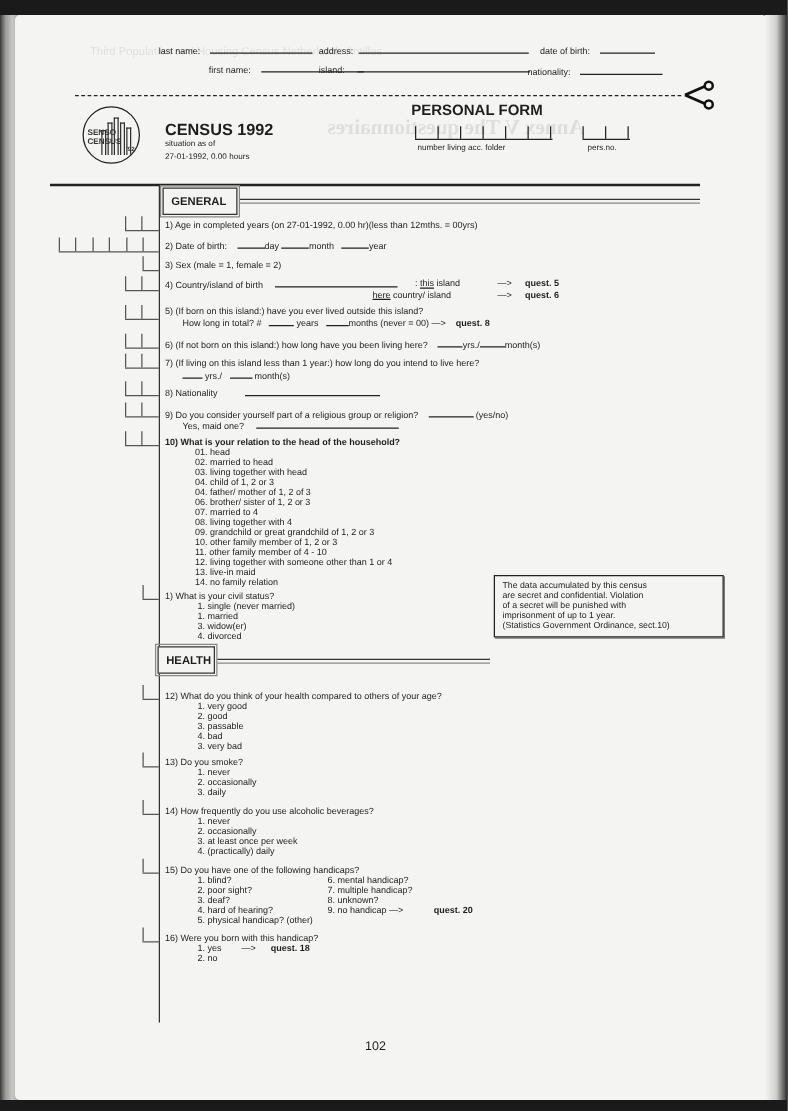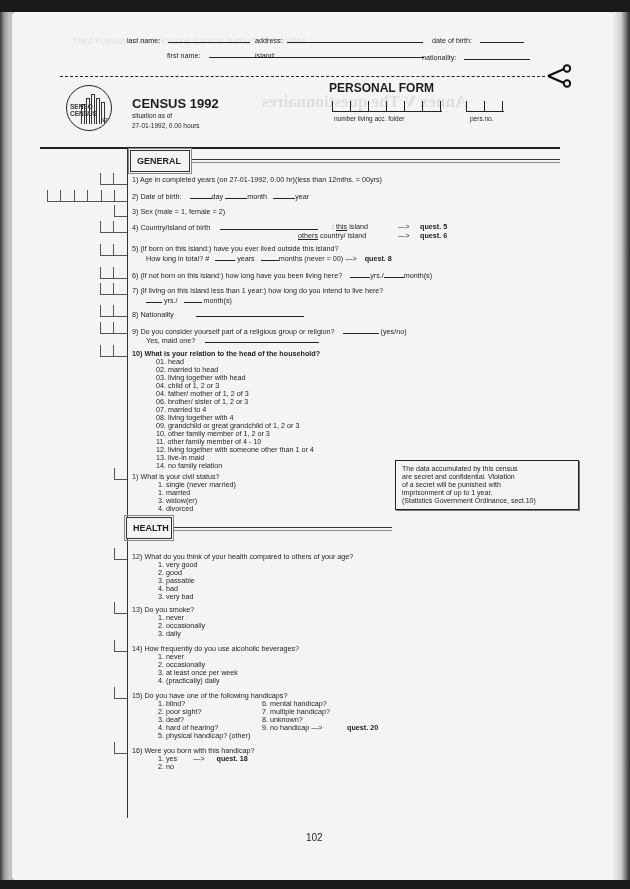--- a/index.html
+++ b/index.html
@@ -189,21 +189,21 @@
 
 <div class="abs t7" style="left:132px;top:222px;">
   <span>4) Country/island  of  birth</span>
   <span class="uline" style="width:98px;margin-left:8px;"></span>
 </div>
 <div class="abs t7" style="left:332px;top:222px;">:
   <span style="text-decoration:underline;">this</span>
   <span>island</span>
 </div>
 <div class="abs t7" style="left:298px;top:231px;">
-  <span style="text-decoration:underline;">others</span>
+  <span style="text-decoration:underline;">here</span>
   <span>country/ island</span>
 </div>
 <div class="abs t7" style="left:398px;top:222px;">—&gt;</div>
 <div class="abs t7" style="left:398px;top:231px;">—&gt;</div>
 <div class="abs t7" style="left:420px;top:222px;font-weight:bold;">quest.  5</div>
 <div class="abs t7" style="left:420px;top:231px;font-weight:bold;">quest.  6</div>
 
 <div class="abs t7" style="left:132px;top:244px;">5) (If born on this island:) have you ever lived outside this island?</div>
 <div class="abs t7" style="left:146px;top:253px;">
   <span>How long in total? #</span>
@@ -337,13 +337,13 @@
     <div class="tick" style="left:0"></div>
   </div>
 <div class="abs t7" style="left:132px;top:746px;">16) Were you born with this handicap?</div>
 <div class="abs t7" style="left:158px;top:754px;">
   <span>1. yes</span>
   <span style="margin-left:14px;">—&gt;</span>
   <span style="margin-left:10px;font-weight:bold;">quest.  18</span>
 </div>
 <div class="abs t7" style="left:158px;top:762px;">2. no</div>
 
-<div class="abs" style="left:292px;top:832px;font-size:10px;margin-left:14px;">102</div>
+<div class="abs" style="left:292px;top:832px;font-size:10px;">102</div>
 
 </body></html>

